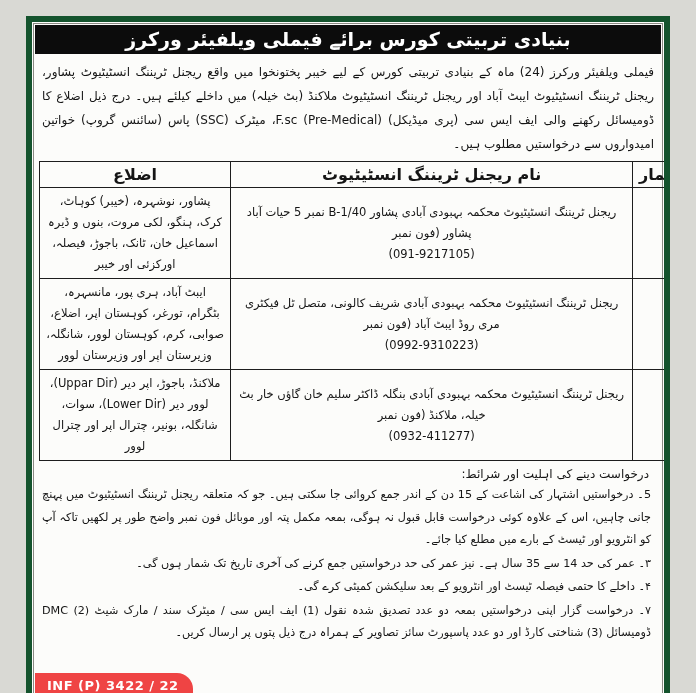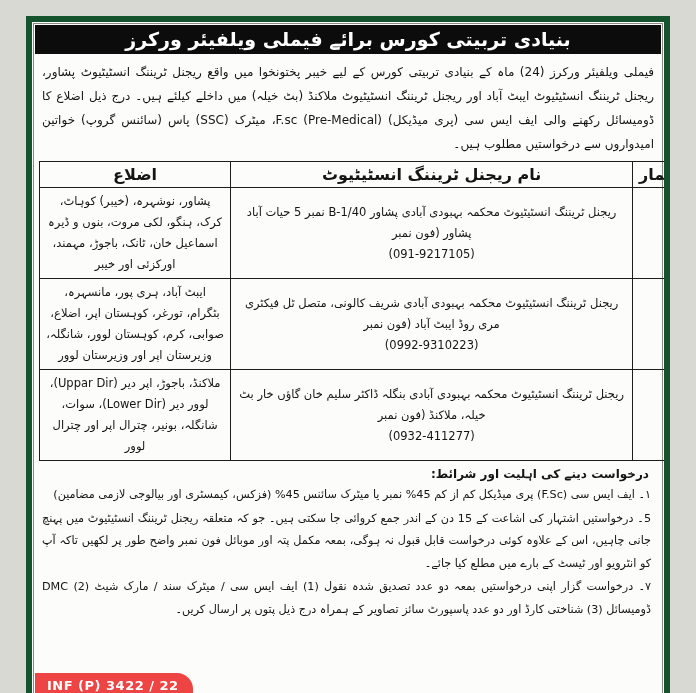--- a/index.html
+++ b/index.html
@@ -42,21 +42,21 @@
   }
   table.rti th{font-weight:bold;height:24px;font-size:16px;}
   .col-serial{width:66px;}
   .col-inst{width:418px;}
   .col-dist{width:198px;}
   table.rti td{height:56px;line-height:21px;}
   .inst-name,.inst-phone{display:block;}
   .serial-cell{font-weight:bold;font-size:13px;}
   .terms{direction:rtl;padding:5px 13px 0 10px;}
   .terms-heading{
-    text-align:right;font-weight:bold;font-size:12px;
+    text-align:right;font-weight:normal;font-size:12px;
     margin:1px 2px 3px 0;
   }
   .term-item{
     font-size:11.2px;line-height:22.5px;
     text-align:justify;text-align-last:right;
     margin-bottom:1px;
   }
   .inf-badge{
     position:absolute;left:3px;bottom:4px;
     background:#ef4444;color:#ffffff;
@@ -91,21 +91,21 @@
         <th>اضلاع</th>
       </tr>
     </thead>
     <tbody>
       <tr>
         <td class="serial-cell">1</td>
         <td>
           <span class="inst-name">ریجنل ٹریننگ انسٹیٹیوٹ محکمہ بہبودی آبادی پشاور 40/B-1 نمبر 5 حیات آباد پشاور (فون نمبر</span>
           <span class="inst-phone">(091-9217105)</span>
         </td>
-        <td>پشاور، نوشہرہ، (خیبر) کوہاٹ، کرک، ہنگو، لکی مروت، بنوں و ڈیرہ اسماعیل خان، ٹانک، باجوڑ، مہمند، اورکزئی اور خیبر</td>
+        <td>پشاور، نوشہرہ، (خیبر) کوہاٹ، کرک، ہنگو، لکی مروت، بنوں و ڈیرہ اسماعیل خان، ٹانک، باجوڑ، فیصلہ، اورکزئی اور خیبر</td>
       </tr>
       <tr>
         <td class="serial-cell">2</td>
         <td>
           <span class="inst-name">ریجنل ٹریننگ انسٹیٹیوٹ محکمہ بہبودی آبادی شریف کالونی، متصل ٹل فیکٹری مری روڈ ایبٹ آباد (فون نمبر</span>
           <span class="inst-phone">(0992-9310223)</span>
         </td>
         <td>ایبٹ آباد، ہری پور، مانسہرہ، بٹگرام، تورغر، کوہستان اپر، اضلاع، صوابی، کرم، کوہستان لوور، شانگلہ، وزیرستان اپر اور وزیرستان لوور</td>
       </tr>
       <tr>
@@ -114,20 +114,21 @@
           <span class="inst-name">ریجنل ٹریننگ انسٹیٹیوٹ محکمہ بہبودی آبادی بنگلہ ڈاکٹر سلیم خان گاؤں خار بٹ خیلہ، ملاکنڈ (فون نمبر</span>
           <span class="inst-phone">(0932-411277)</span>
         </td>
         <td>ملاکنڈ، باجوڑ، اپر دیر (Uppar Dir)، لوور دیر (Lower Dir)، سوات، شانگلہ، بونیر، چترال اپر اور چترال لوور</td>
       </tr>
     </tbody>
   </table>
 
   <div class="terms">
     <div class="terms-heading">درخواست دینے کی اہلیت اور شرائط:</div>
-    <div class="term-item">۱۔ ایف ایس سی (F.Sc) پری میڈیکل کم از کم 45% نمبر یا میٹرک سائنس 45% (فزکس، کیمسٹری اور بیالوجی لازمی مضامین)</div>
     <div class="term-item">5۔ درخواستیں اشتہار کی اشاعت کے 15 دن کے اندر جمع کروائی جا سکتی ہیں۔ جو کہ متعلقہ ریجنل ٹریننگ انسٹیٹیوٹ میں پہنچ جانی چاہیں، اس کے علاوہ کوئی درخواست قابل قبول نہ ہوگی، بمعہ مکمل پتہ اور موبائل فون نمبر واضح طور پر لکھیں تاکہ آپ کو انٹرویو اور ٹیسٹ کے بارے میں مطلع کیا جائے۔</div>
+    <div class="term-item">۳۔ عمر کی حد 14 سے 35 سال ہے۔ نیز عمر کی حد درخواستیں جمع کرنے کی آخری تاریخ تک شمار ہوں گی۔</div>
+    <div class="term-item">۴۔ داخلے کا حتمی فیصلہ ٹیسٹ اور انٹرویو کے بعد سلیکشن کمیٹی کرے گی۔</div>
     <div class="term-item">۷۔ درخواست گزار اپنی درخواستیں بمعہ دو عدد تصدیق شدہ نقول (1) ایف ایس سی / میٹرک سند / مارک شیٹ DMC (2) ڈومیسائل (3) شناختی کارڈ اور دو عدد پاسپورٹ سائز تصاویر کے ہمراہ درج ذیل پتوں پر ارسال کریں۔</div>
   </div>
 
   <div class="inf-badge">INF (P) 3422 / 22</div>
 
 </div>
 
 </body></html>

